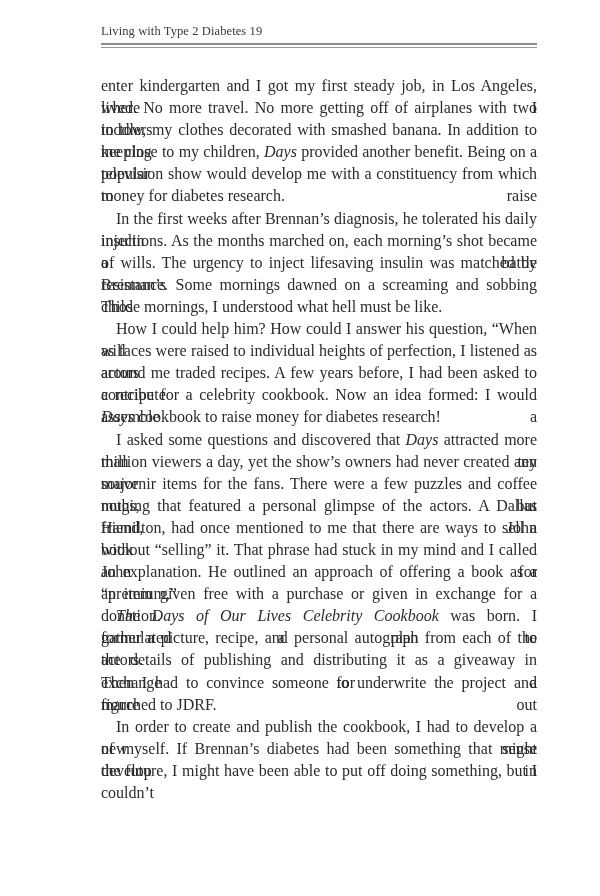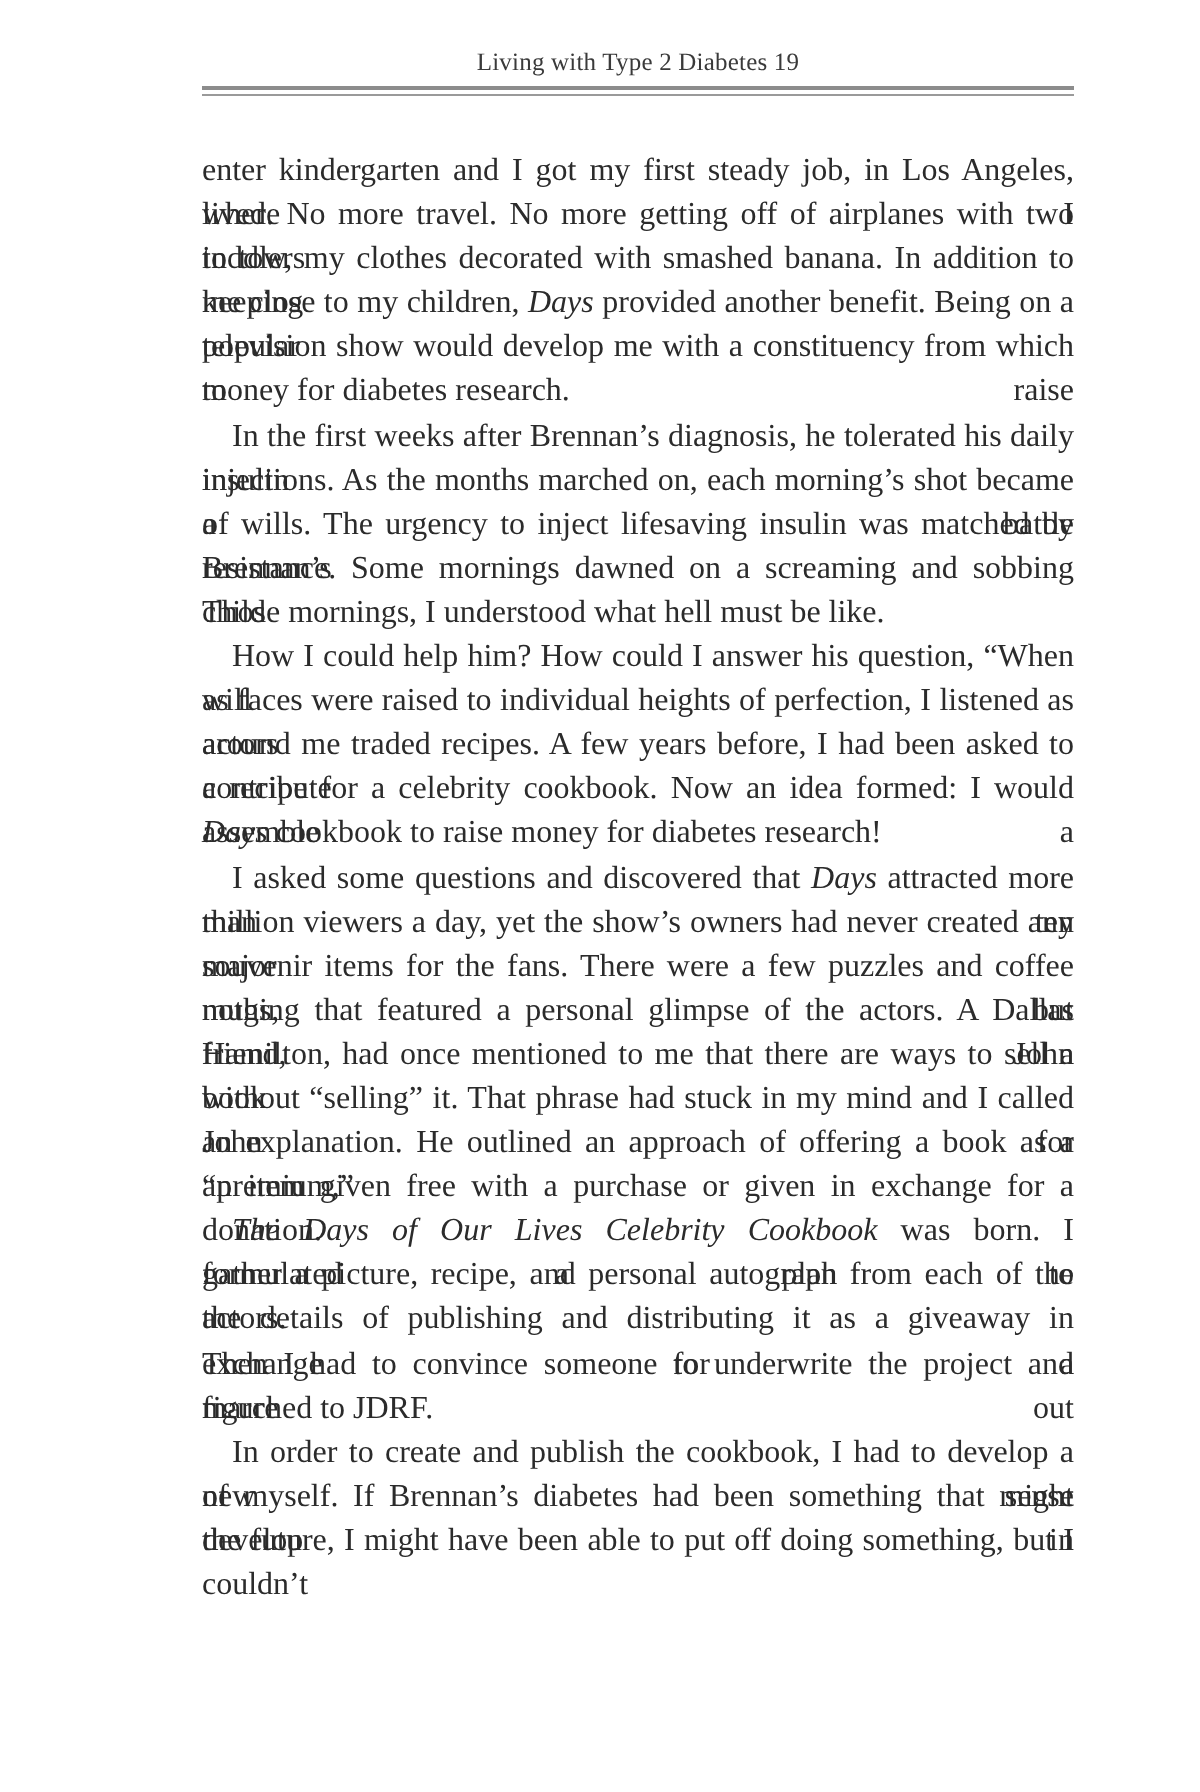--- a/index.html
+++ b/index.html
@@ -13,21 +13,21 @@
     position: relative;
     overflow: hidden;
     font-family: "Liberation Serif", "DejaVu Serif", serif;
     color: #2b2b2b;
   }
   .running-head {
     position: absolute;
     left: 101px;
     width: 436px;
     top: 24px;
-    text-align: center;
+    text-align: left;
     font-size: 12.5px;
     color: #3a3a3a;
     letter-spacing: 0.1px;
   }
   .rule-top {
     position: absolute;
     left: 101px;
     width: 436px;
     top: 43px;
     height: 2px;

